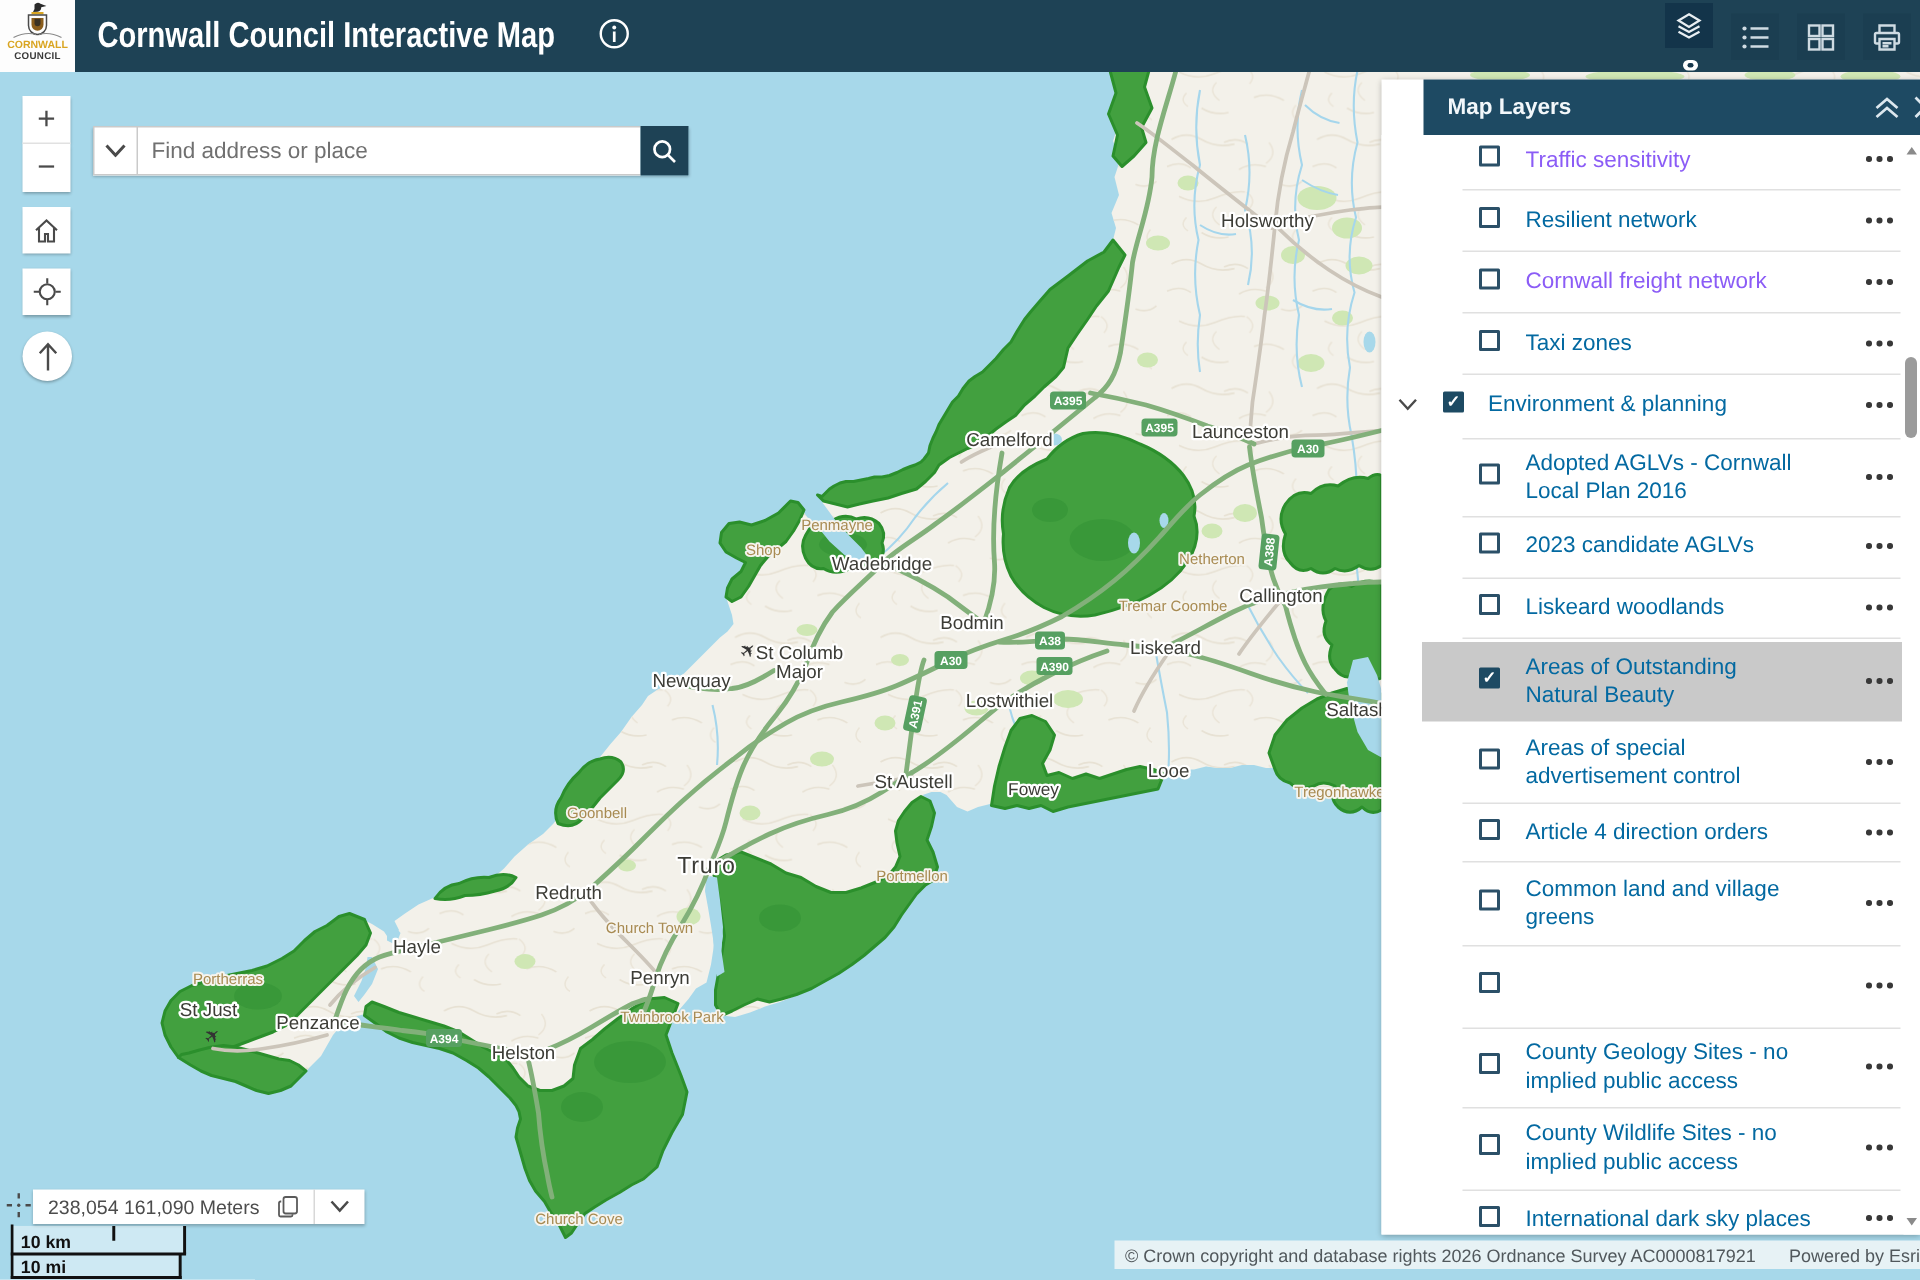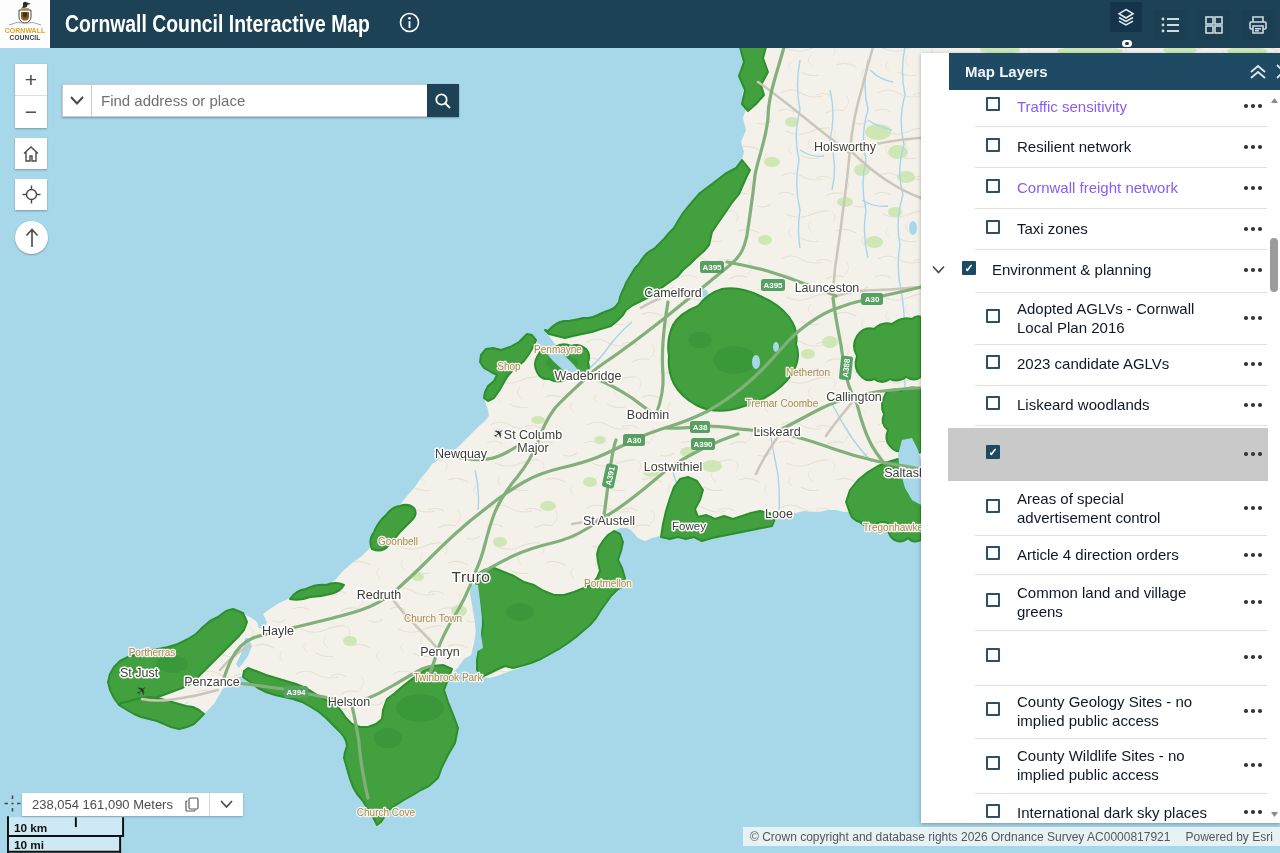--- a/index.html
+++ b/index.html
@@ -45,31 +45,31 @@
   
   #scale { position:absolute; left:7px; top:816px; width:120px; height:37px; font-size:11px; font-weight:bold; color:#1a1a1a; }
 
   
   #panel { position:absolute; left:921px; top:53px; width:359px; height:770px; background:#fff; box-shadow:0 1px 4px rgba(0,0,0,.3); }
   #phead { position:absolute; left:0; top:0; width:359px; height:37px; background:#1e4a63;margin-left:28px; }
   #phead .t { position:absolute; left:16px; top:10px; font-size:15px; font-weight:bold; color:#f2f7fa; }
   #pbody { position:absolute; left:0; top:37px; width:359px; height:733px; overflow:hidden; background:#fff; }
   .cb { position:absolute; width:14px; height:14px; border:2px solid #2b5068; border-radius:1px; background:#fff; }
   .cbc { position:absolute; width:14px; height:14px; border-radius:1px; background:#1d4a63; color:#fff; font-size:11px; font-weight:bold; text-align:center; line-height:14px; }
-  .lt { position:absolute; left:96px; font-size:15px; color:#0f172a; line-height:19px; }
+  .lt { position:absolute; left:96px; font-size:15px; color:#0369a1; line-height:19px; }
   .lt.dis { color:#8b5cf6; }
   .dots { position:absolute; left:321px; width:22px; display:flex; justify-content:center; }
   .dots i { display:block; width:3.6px; height:3.6px; border-radius:50%; background:#383838; margin:0 1.6px; }
   .rsep { position:absolute; left:54px; width:292px; height:1px; background:#e0e0e0; }
   .hl { position:absolute; left:27px; width:320px; background:#c9c9c9; }
   #sbar { position:absolute; left:348px; top:37px; width:11px; height:733px; background:#fff; }
   #sthumb { position:absolute; left:1px; top:148px; width:8px; height:54px; background:#9b9b9b; border-radius:4px; }
 
   
-  #attr { position:absolute; left:743px; top:827px; width:537px; height:19px; background:rgba(245,248,248,.82); font-size:12px; color:#51585c; display:flex; align-items:center; }
+  #attr { position:absolute; left:743px; top:827px; width:537px; height:19px; background:rgba(245,248,248,.82); font-size:12px; color:#51585c; display:flex; align-items:center;justify-content:space-between; }
   #attr .a { padding-left:7px; }
   #attr .b { padding-left:15px; }
 </style>
 </head>
 <body>
 <div id="app">
   <svg id="mapsvg" width="1280" height="853" viewBox="0 0 1280 853" style="position:absolute;left:0;top:0">
   <defs>
     <pattern id="tex" width="97" height="83" patternUnits="userSpaceOnUse">
       <path d="M5 10 q10 -6 20 0 t22 3 M50 30 q8 -5 18 -2 M10 48 q12 6 24 1 t20 -4 M60 65 q10 -4 20 2 M25 72 q8 5 18 3 M78 40 q8 3 14 -2 M2 28 q9 -4 16 1 M40 12 q8 -4 16 1" stroke="#e7e1d3" stroke-width="1.1" fill="none"></path>
@@ -473,20 +473,21 @@
       <div class="lt" style="top:305px">Liskeard woodlands</div>
       <div class="dots" style="top:313px">
           <i></i>
           <i></i>
           <i></i>
         </div>
       <div class="rsep" style="top:335px"></div>
 
       <div class="hl" style="top:338px;height:53px"></div>
       <div class="cbc" style="left:65px;top:355px">✓</div>
+      <div class="lt" style="top:345px">Areas of Outstanding<br>Natural Beauty</div>
       <div class="dots" style="top:362px">
           <i></i>
           <i></i>
           <i></i>
         </div>
 
       <div class="cb" style="left:65px;top:409px"></div>
       <div class="lt" style="top:399px">Areas of special<br>advertisement control</div>
       <div class="dots" style="top:416px">
           <i></i>

